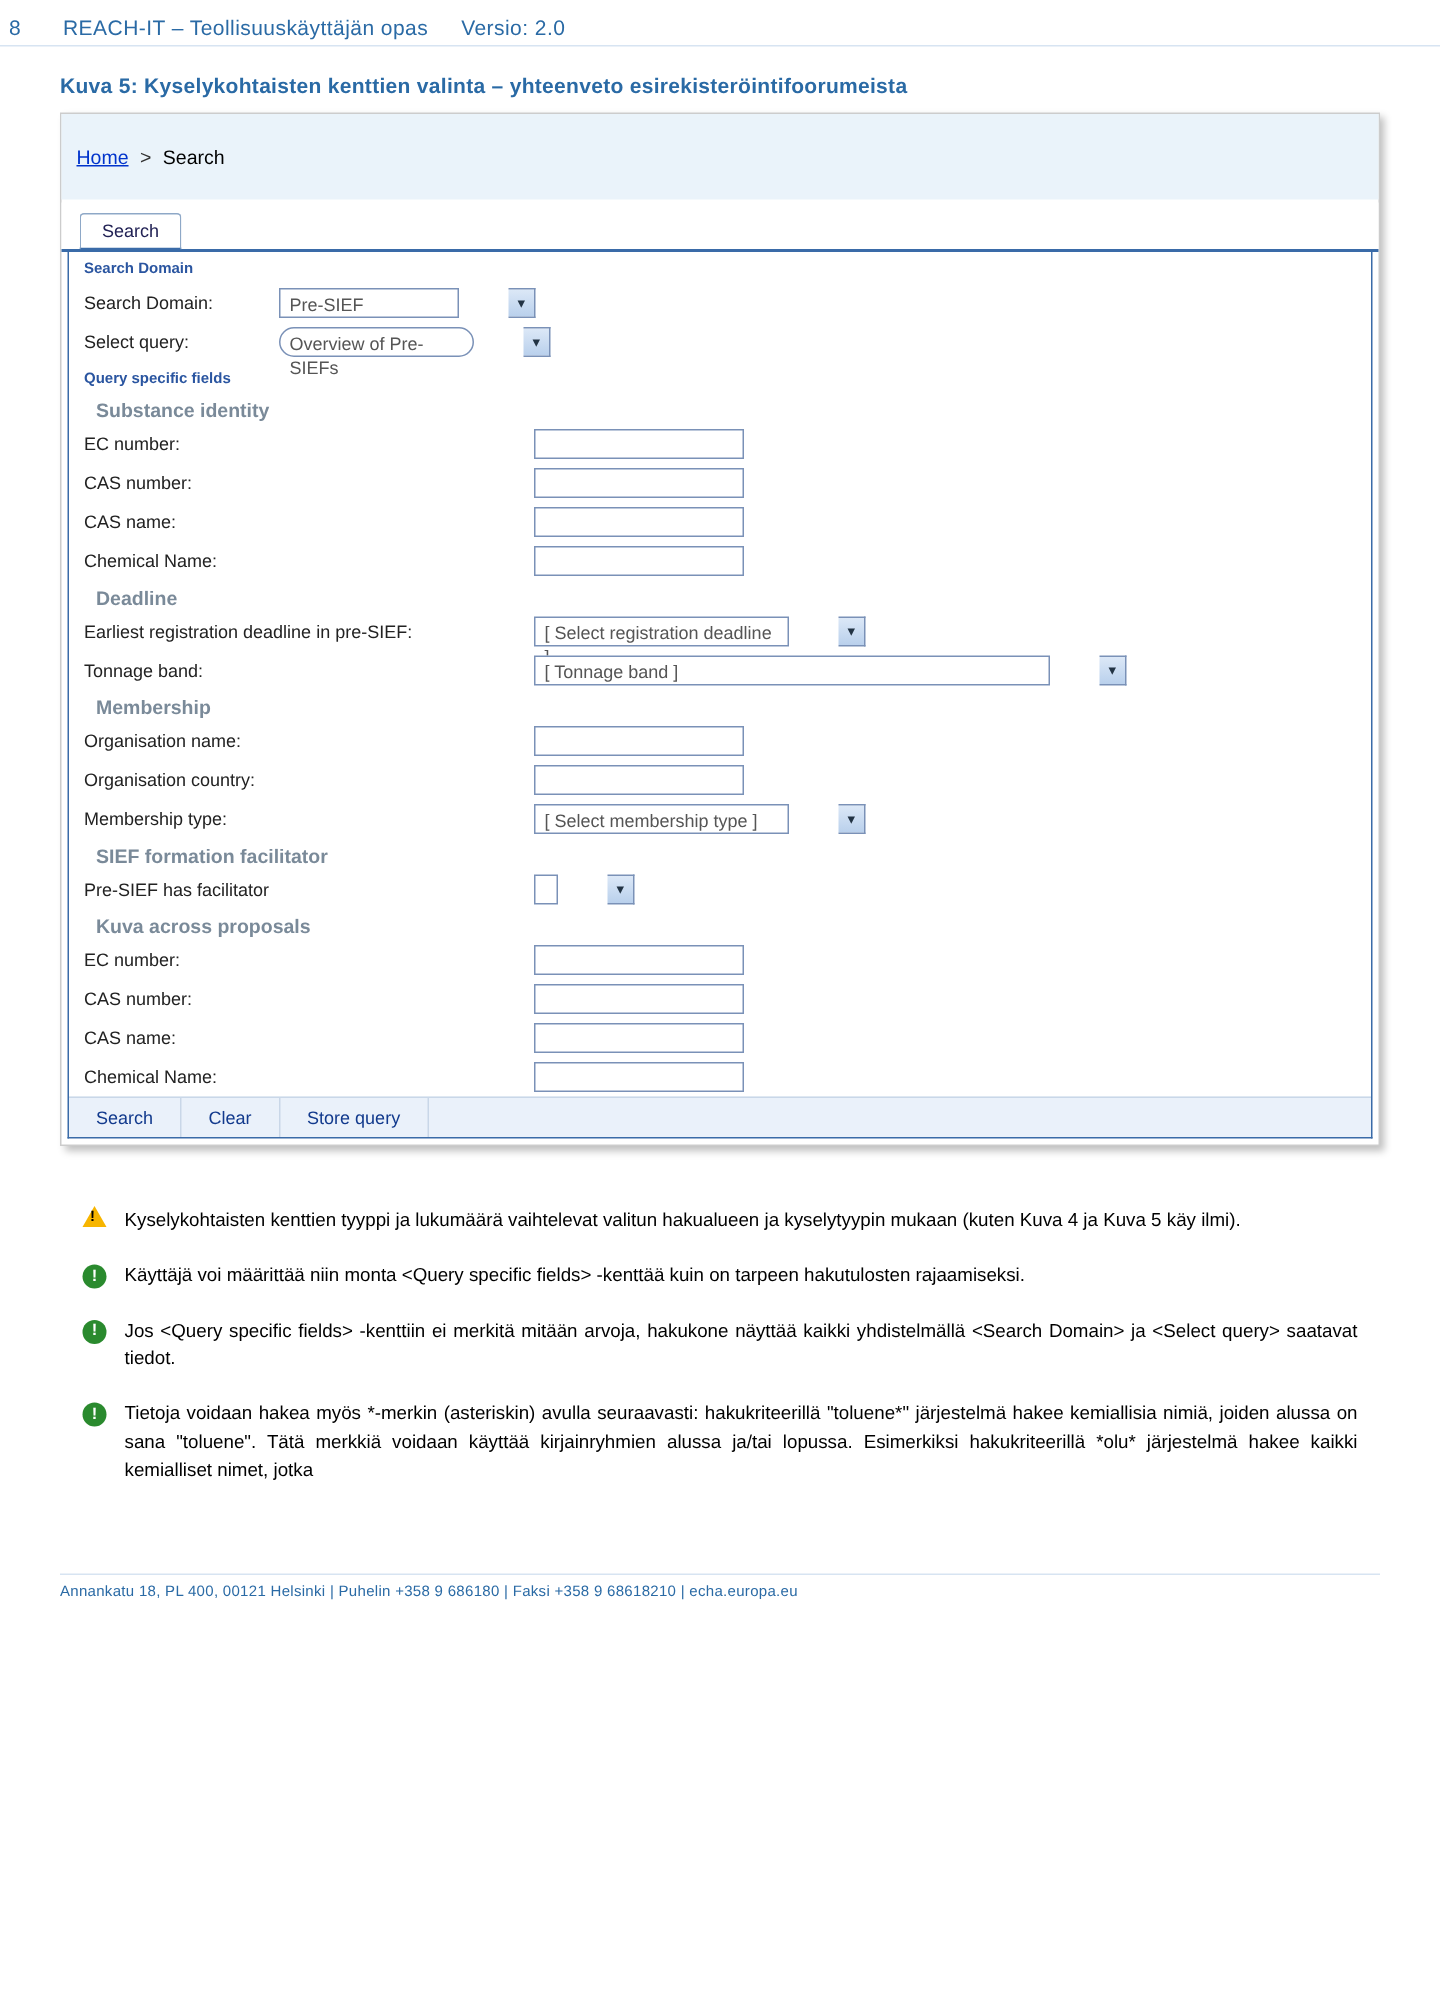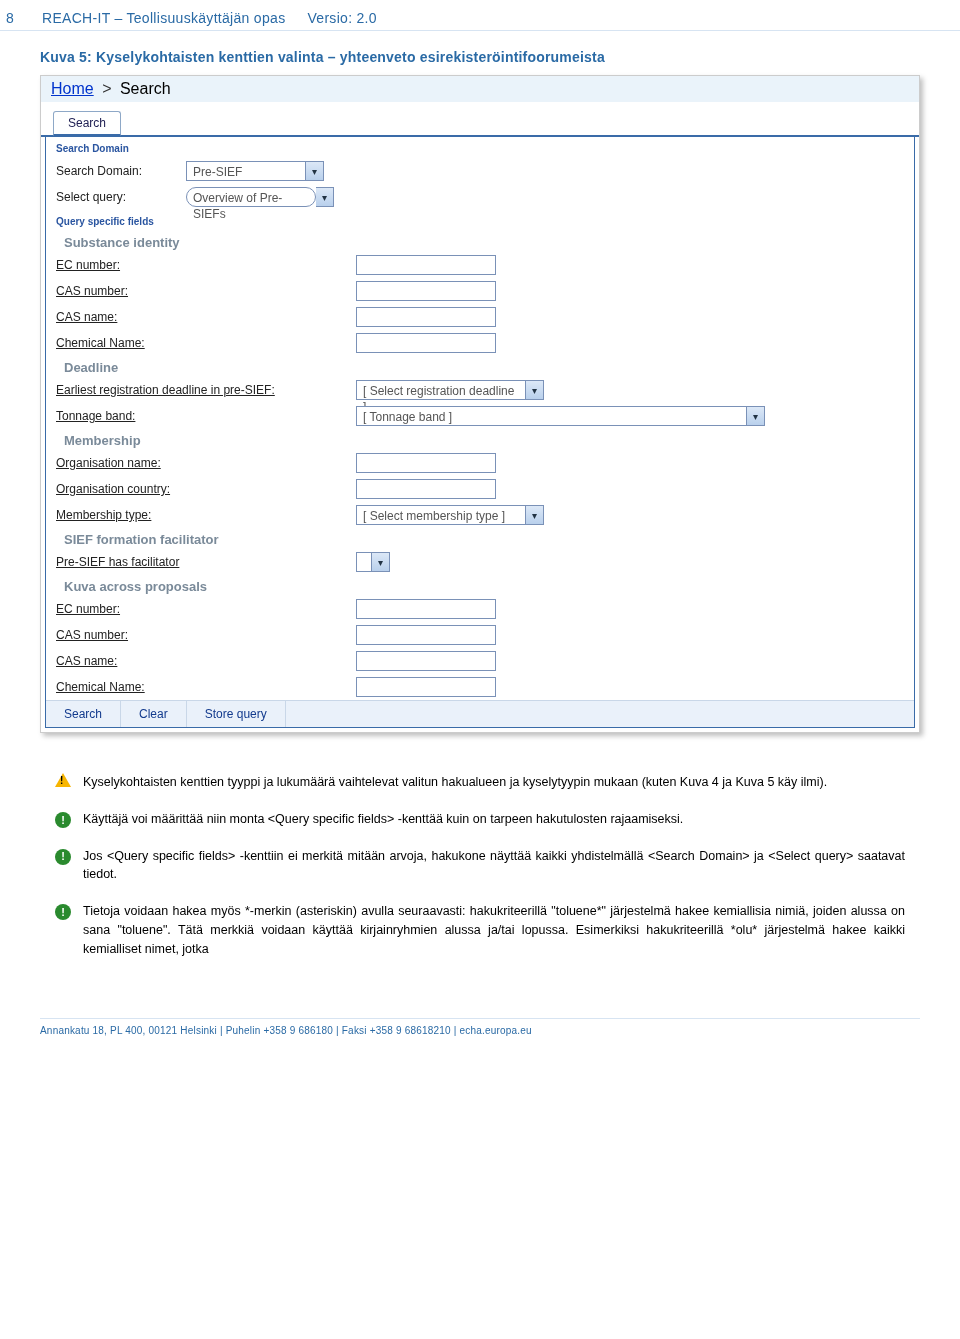--- a/index.html
+++ b/index.html
@@ -36,22 +36,22 @@
     margin: 0 40px 40px 40px;
     border: 1px solid #ccc;
     box-shadow: 3px 3px 5px rgba(0,0,0,0.25);
     background: #fff;
     font-family: Arial, sans-serif;
     font-size: 12px;
     color: #000;
   }
   .breadcrumb {
     background: #eaf3fa;
-    padding: 4px 10px;
-    font-size: 16px;
+    padding: 21px 10px;
+    font-size: 13px;
   }
   .breadcrumb a { color: #0033cc; text-decoration: underline; }
   .breadcrumb span.sep { margin: 0 4px; color: #333; }
 
   .tabbar {
     background: #fff;
     border-bottom: 2px solid #3a6ba8;
     padding: 6px 0 0 12px;
     margin-top: 2px;
   }
@@ -88,25 +88,26 @@
     display: flex;
     align-items: center;
     padding: 3px 10px;
   }
   .form-row label {
     width: 300px;
     color: #222;
     font-size: 12px;
     padding-left: 0;
   }
-  .panel .form-row:not(.narrowlabel) label { width: 300px; text-decoration: underline; }
+  .panel .form-row:not(.narrowlabel) label { width: 300px; }
   .form-row.narrowlabel label { width: 130px; }
   .select-wrap {
     display: flex;
     align-items: stretch;
+    gap: 33px;
   }
   .select-box {
     border: 1px solid #7a91b7;
     padding: 2px 6px;
     background: #fff;
     color: #555;
     min-width: 120px;
     height: 20px;
     line-height: 16px;
     font-size: 12px;
@@ -124,21 +125,21 @@
     font-size: 10px;
   }
   .text-input {
     border: 1px solid #7a91b7;
     background: #fff;
     height: 20px;
     width: 140px;
     padding: 2px 4px;
     font-size: 12px;
   }
-  .wide-select .select-box { width: 391px; }
+  .wide-select .select-box { width: 344px; }
   .medium-select .select-box { width: 170px; }
   .xsmall-select .select-box { width: 16px; min-width: 16px; }
 
   .button-bar {
     background: #eaf1fa;
     border-top: 1px solid #c9d7e8;
     padding: 0;
     display: flex;
   }
   .button-bar .btn {

